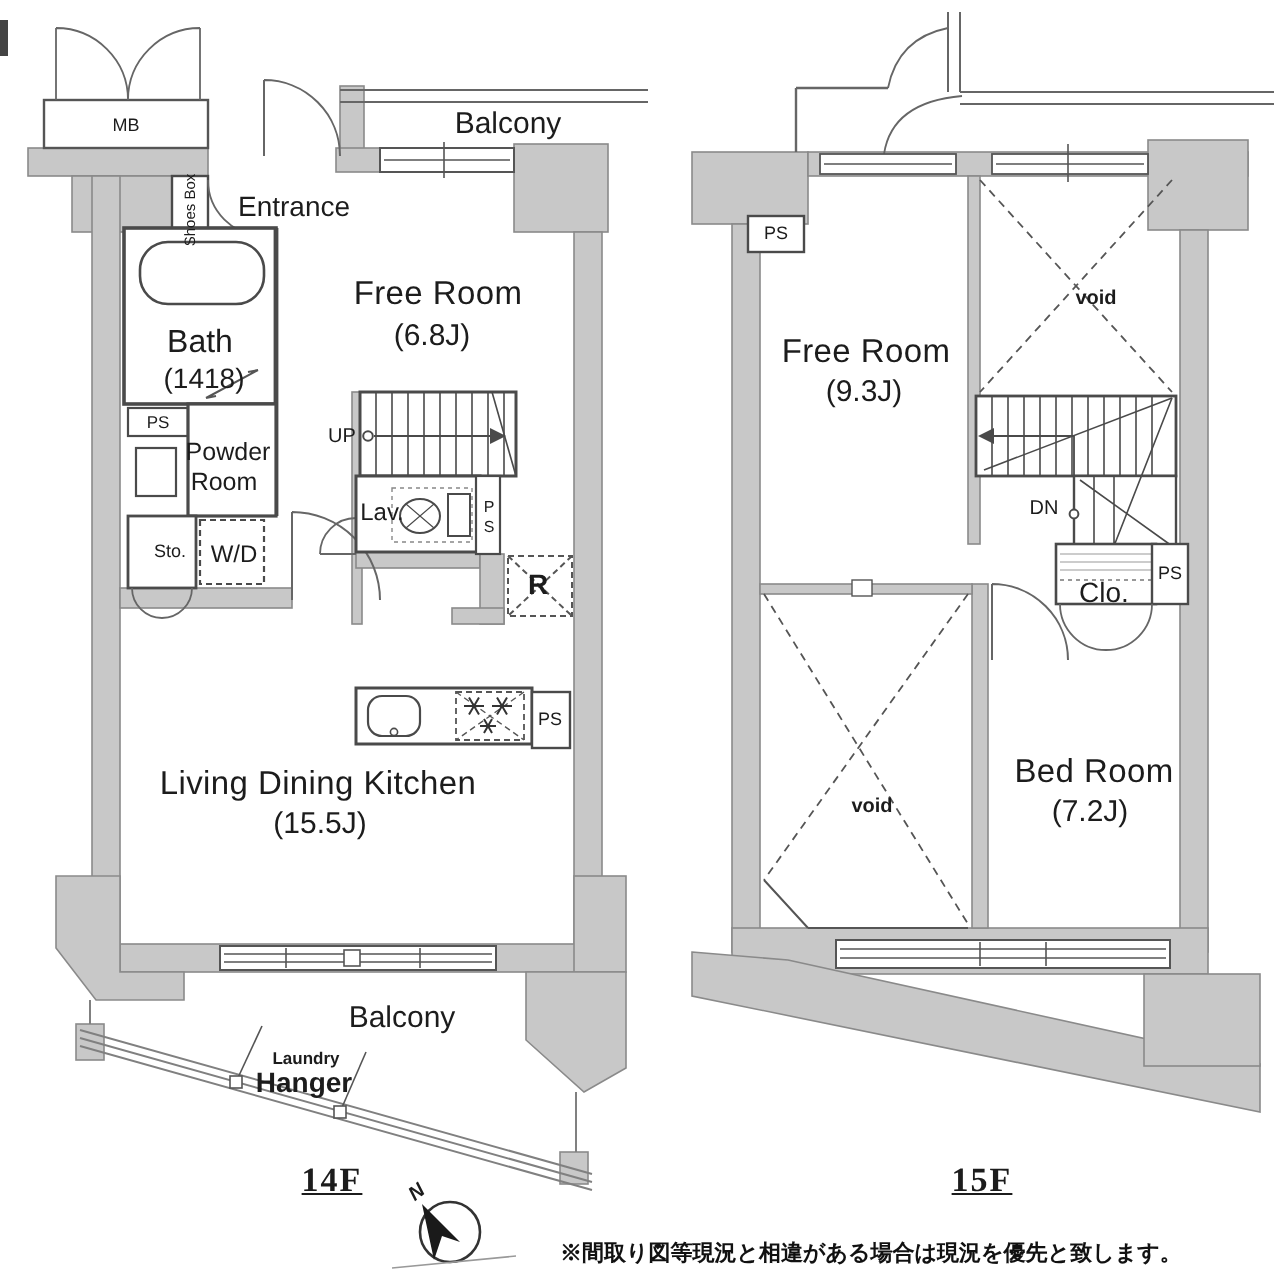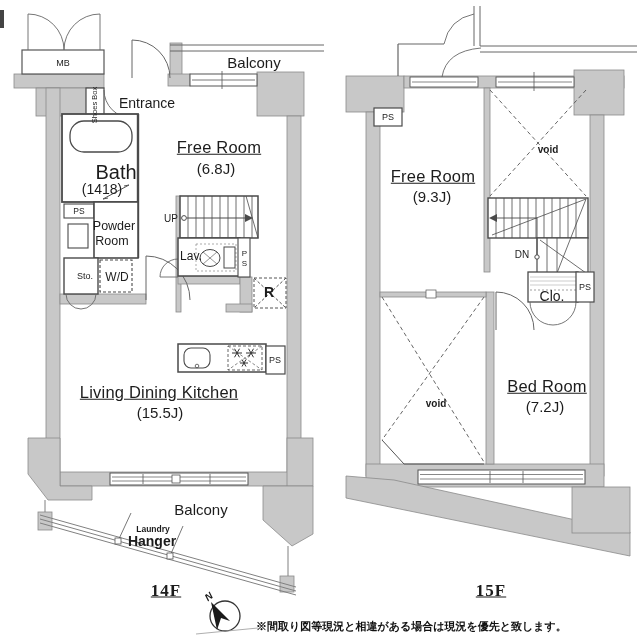--- a/index.html
+++ b/index.html
@@ -1,31 +1,31 @@
 <!DOCTYPE html>
 <html><head>
 <meta charset="utf-8">
 <style>
   html,body{margin:0;padding:0;background:#fff;}
   #plan{position:relative;width:640px;height:640px;background:#ffffff;overflow:hidden;
         font-family:"Liberation Sans",sans-serif;}
   #plan svg{position:absolute;left:0;top:0;}
   .lbl{position:absolute;transform:translate(-50%,-50%);white-space:nowrap;color:#1c1c1c;
        line-height:1;font-family:"Liberation Sans",sans-serif;}
-  .room{font-size:16.5px;letter-spacing:.2px;text-decoration:underline;}
+  .room{font-size:16.5px;letter-spacing:.2px;}
   .size{font-size:15px;text-align:right;}
   .bold{font-weight:700;}
   .vert{transform:translate(-50%,-50%) rotate(-90deg);font-size:7.5px;}
   .stack{writing-mode:vertical-rl;text-orientation:upright;font-size:8px;letter-spacing:1px;}
   .floorlbl{font-family:"Liberation Serif",serif;font-weight:700;font-size:17px;letter-spacing:1px;text-decoration:underline;}
   .voidlbl{font-size:10px;font-weight:700;}
   .north{font-style:italic;font-weight:700;font-size:10px;
          transform:translate(-50%,-50%) rotate(-38deg);}
   .disc{position:absolute;font-size:11px;font-weight:700;color:#111;white-space:nowrap;
-        font-family:"Liberation Sans",sans-serif;}
+        font-family:"Liberation Sans",sans-serif;margin-left:24px;}
 </style>
 </head>
 <body>
 
 <div id="plan">
 
 <svg width="640" height="640" viewBox="0 0 640 640">
 
   <g>
     <rect x="0" y="10" width="4" height="18" fill="#444"></rect>
@@ -211,21 +211,21 @@
   </g>
 </svg>
 
 <div>
   <span class="lbl" style="left:63px;top:63px;font-size:9px">MB</span>
   <span class="lbl vert" style="left:95px;top:105px">Shoes Box</span>
   <span class="lbl" style="left:147px;top:103px;font-size:14px">Entrance</span>
   <span class="lbl" style="left:254px;top:62px;font-size:15px">Balcony</span>
   <span class="lbl room" style="left:219px;top:147px">Free Room</span>
   <span class="lbl size" style="left:216px;top:168px">(6.8J)</span>
-  <span class="lbl" style="left:116px;top:172px;font-size:20px">Bath</span>
+  <span class="lbl" style="left:100px;top:172px;font-size:16px">Bath</span>
   <span class="lbl" style="left:102px;top:189px;font-size:14px">(1418)</span>
   <span class="lbl" style="left:79px;top:211px;font-size:8.5px">PS</span>
   <span class="lbl" style="left:114px;top:226px;font-size:12.5px">Powder</span>
   <span class="lbl" style="left:112px;top:241px;font-size:12.5px">Room</span>
   <span class="lbl" style="left:85px;top:276px;font-size:9px">Sto.</span>
   <span class="lbl" style="left:117px;top:277px;font-size:12px">W/D</span>
   <span class="lbl" style="left:171px;top:219px;font-size:10px">UP</span>
   <span class="lbl" style="left:191px;top:256px;font-size:12px">Lav.</span>
   <span class="lbl stack" style="left:244px;top:259px">PS</span>
   <span class="lbl bold" style="left:269px;top:292px;font-size:14px">R</span>

